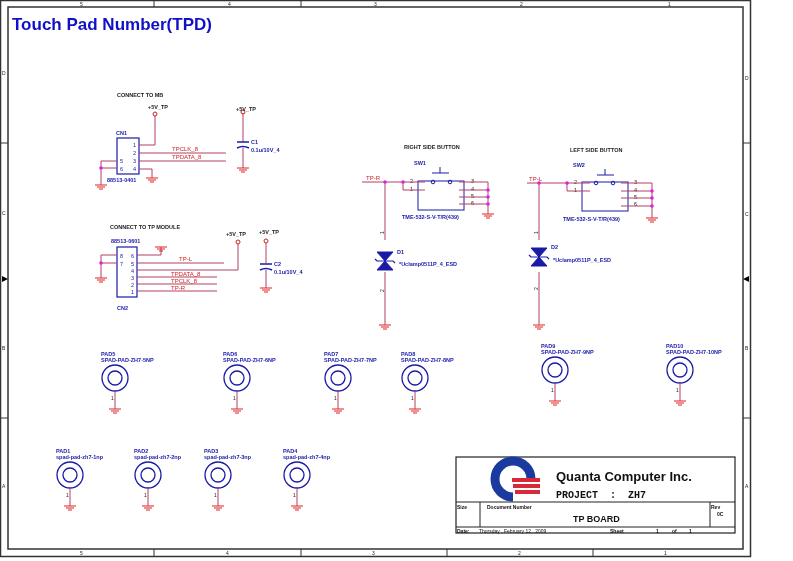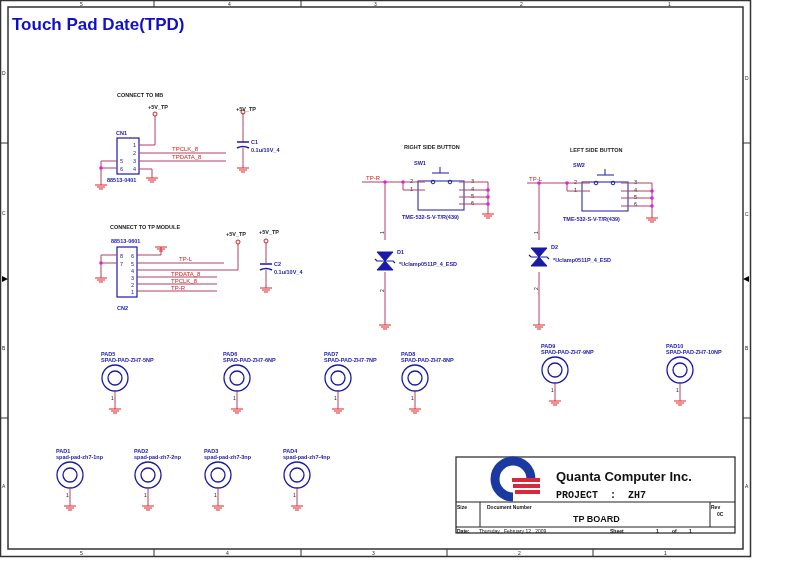--- a/index.html
+++ b/index.html
@@ -441,13 +441,13 @@
     <text x="717" y="516" font-size="5" font-weight="bold" fill="#111">0C</text>
     <text x="457" y="533" font-size="5" font-weight="bold" fill="#111">Date:</text>
     <text x="479" y="533" font-size="5" fill="#111">Thursday , February 12 , 2009</text>
     <text x="610" y="533" font-size="5" font-weight="bold" fill="#111">Sheet</text>
     <text x="656" y="533" font-size="5" font-weight="bold" fill="#111">1</text>
     <text x="672" y="533" font-size="5" font-weight="bold" fill="#111">of</text>
     <text x="689" y="533" font-size="5" font-weight="bold" fill="#111">1</text>
   </g>
 </svg>
 
-<div class="title">Touch Pad Date(TPD)</div>
+<div class="title">Touch Pad Number(TPD)</div>
 
 </body></html>

